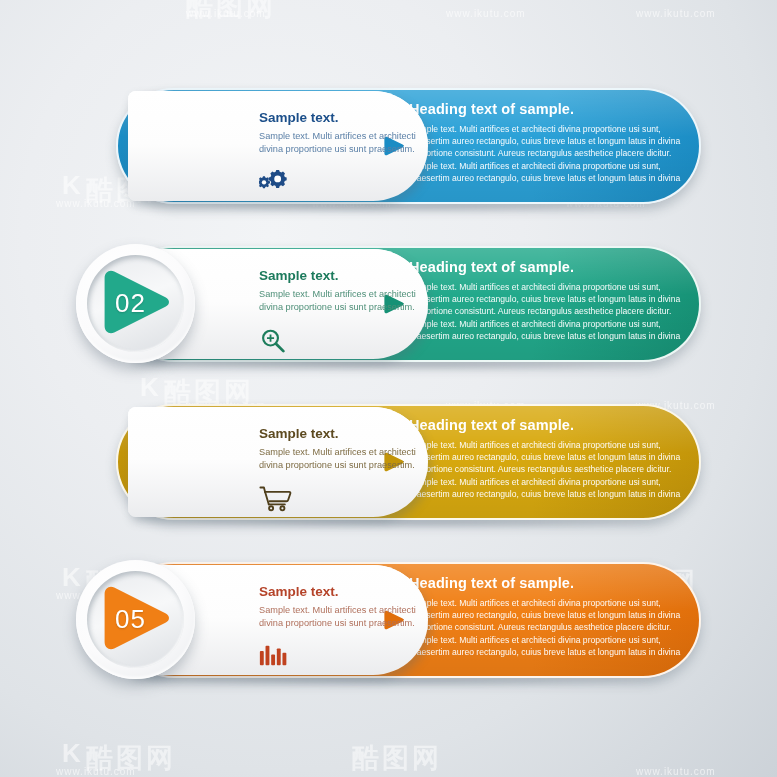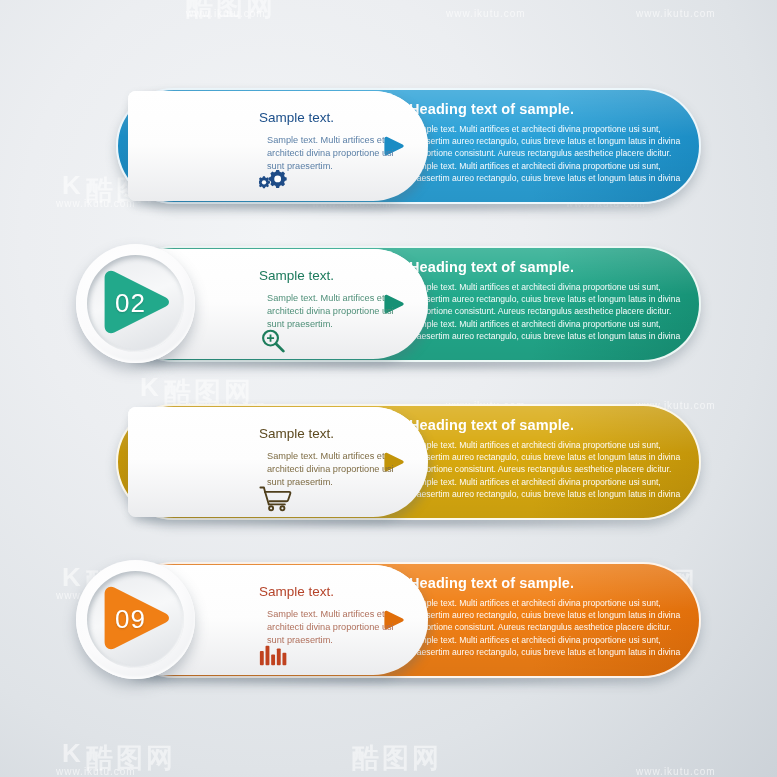--- a/index.html
+++ b/index.html
@@ -84,22 +84,22 @@
   .badge .num{
     position:absolute;left:0;top:0;width:119px;height:119px;
     display:flex;align-items:center;justify-content:center;
     color:#ffffff;font-size:26px;font-weight:400;letter-spacing:1px;
     padding-right:10px;box-sizing:border-box;
     text-shadow:0 1px 2px rgba(0,0,0,.18);
   }
 
   
   .left-text{position:absolute;left:131px;top:19px;width:158px;}
-  .left-text .lt-head{font-size:13.5px;font-weight:400;margin:0 0 4px 0;line-height:1.15;}
-  .left-text .lt-body{font-size:9.2px;line-height:1.46;margin:8px;}
+  .left-text .lt-head{font-size:13.5px;font-weight:700;margin:0 0 4px 0;line-height:1.15;}
+  .left-text .lt-body{font-size:9.2px;line-height:1.46;margin:0;}
   .left-icon{position:absolute;left:131px;top:78px;width:40px;height:26px;}
 
   
   .ground{
     position:absolute;left:95px;right:25px;bottom:-9px;height:14px;
     background:radial-gradient(ellipse at 50% 50%, rgba(95,110,125,.26) 0%, rgba(95,110,125,0) 72%);
     filter:blur(2px);
   }
 </style>
 </head>
@@ -297,16 +297,16 @@
       </div>
     </div>
 
     <div class="badge">
       <div class="ring"></div>
       <div class="tri">
         <svg viewBox="0 0 100 100" width="80" height="80">
     <path d="M24 12 C18 9 12 13 12 20 L12 80 C12 87 18 91 24 88 L88 56 C94 53 94 47 88 44 Z" fill="#f07f15"></path>
   </svg>
       </div>
-      <div class="num">09</div>
+      <div class="num">05</div>
     </div>
   </div>
   </div>
 
 </body></html>

